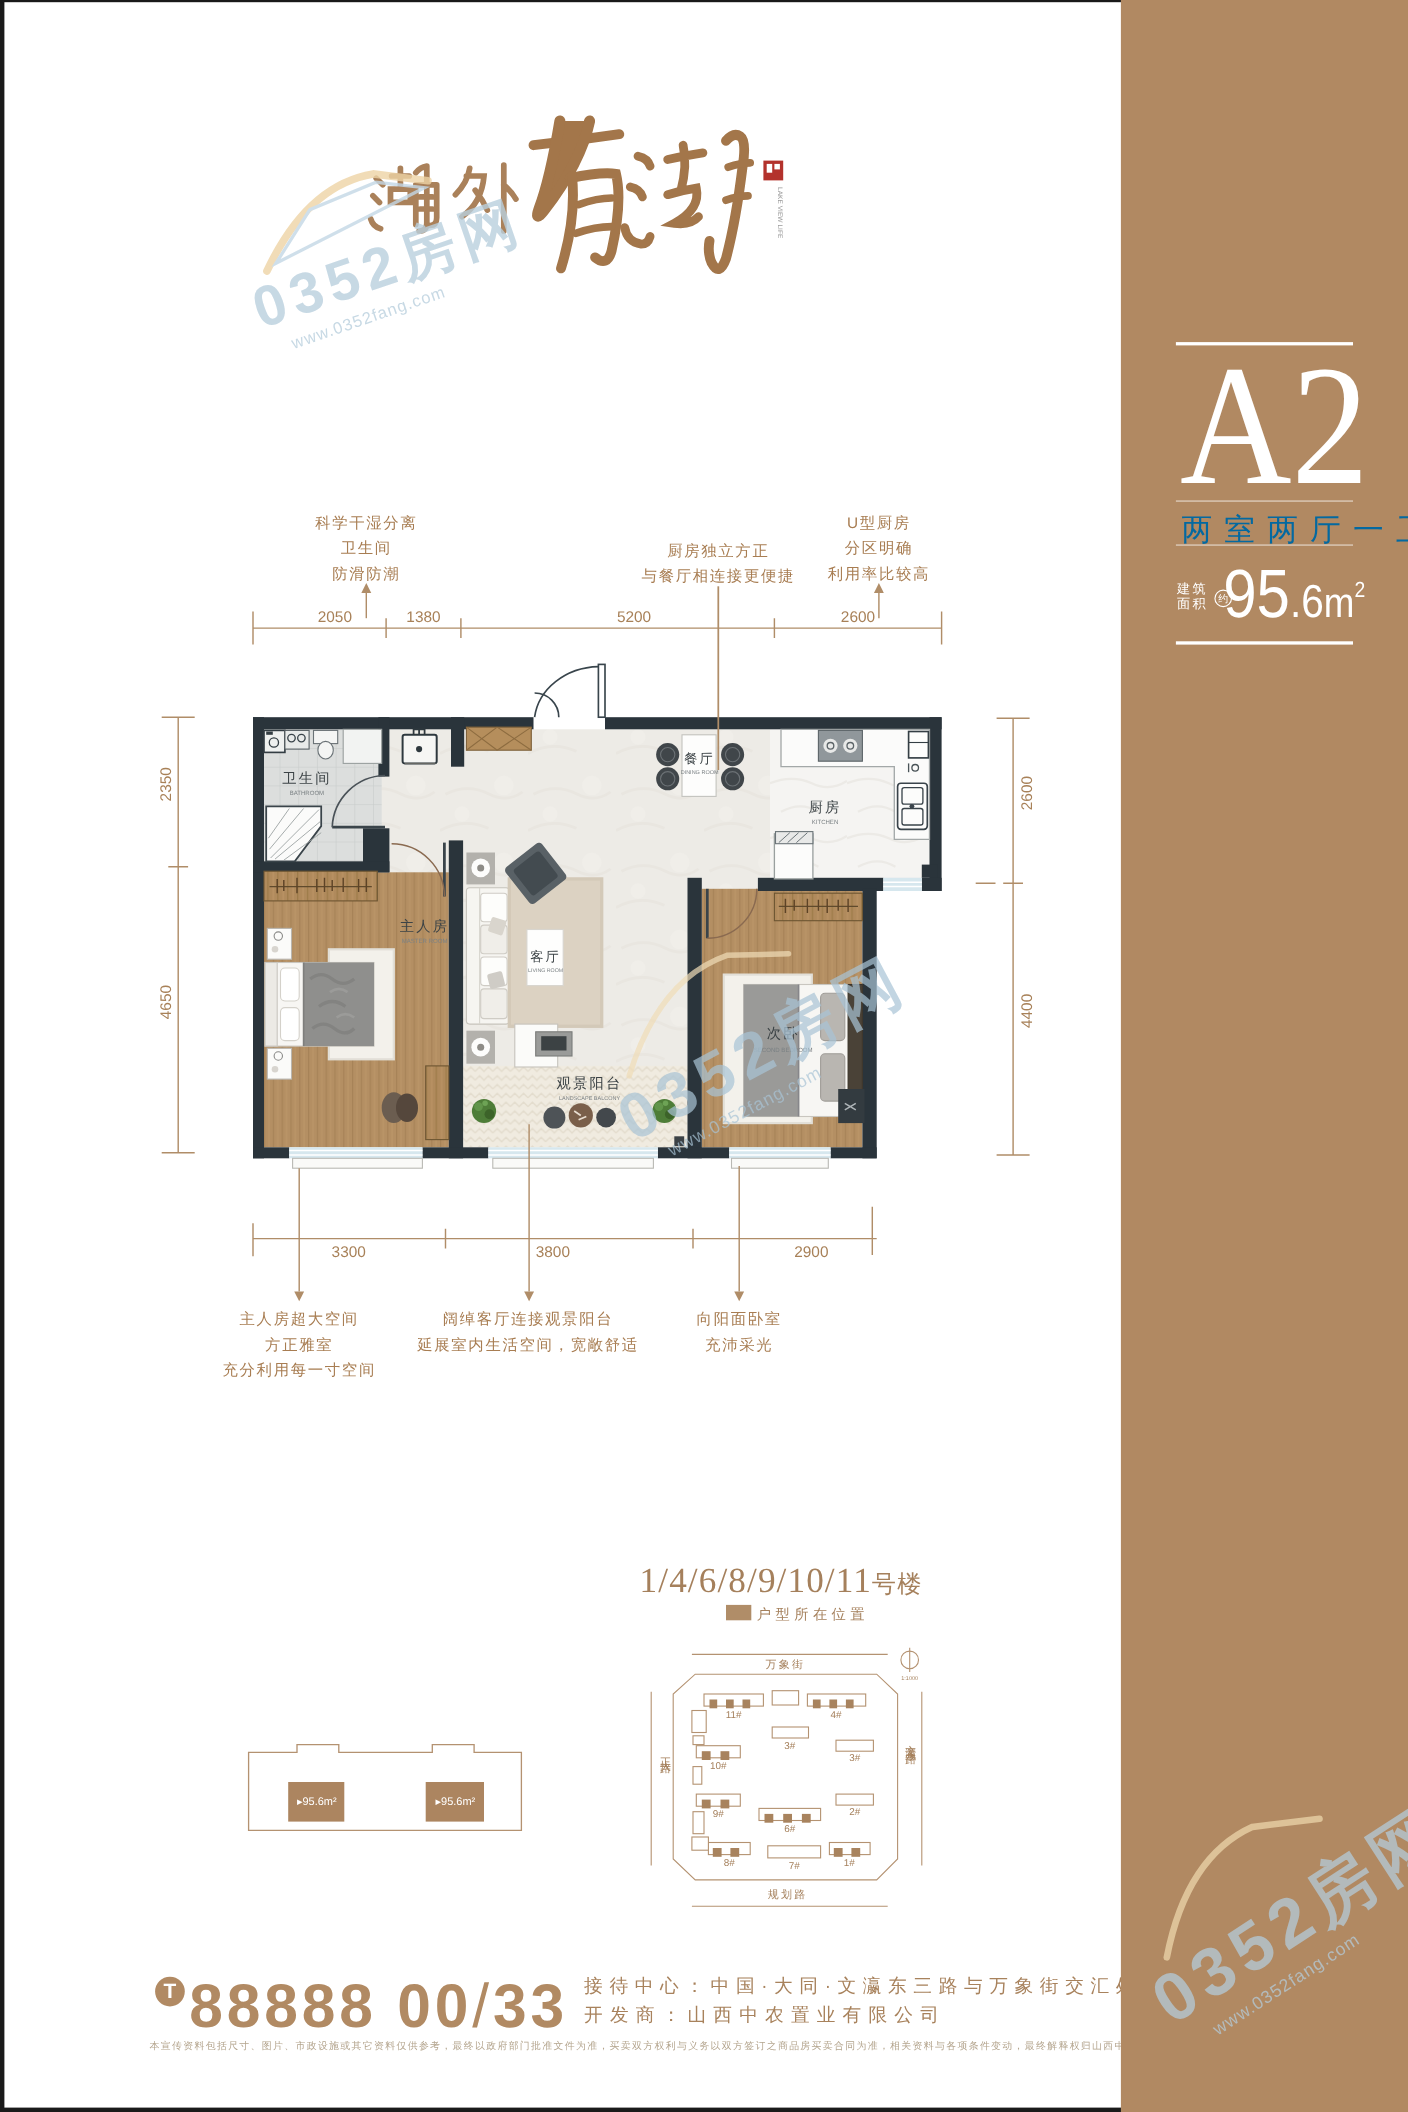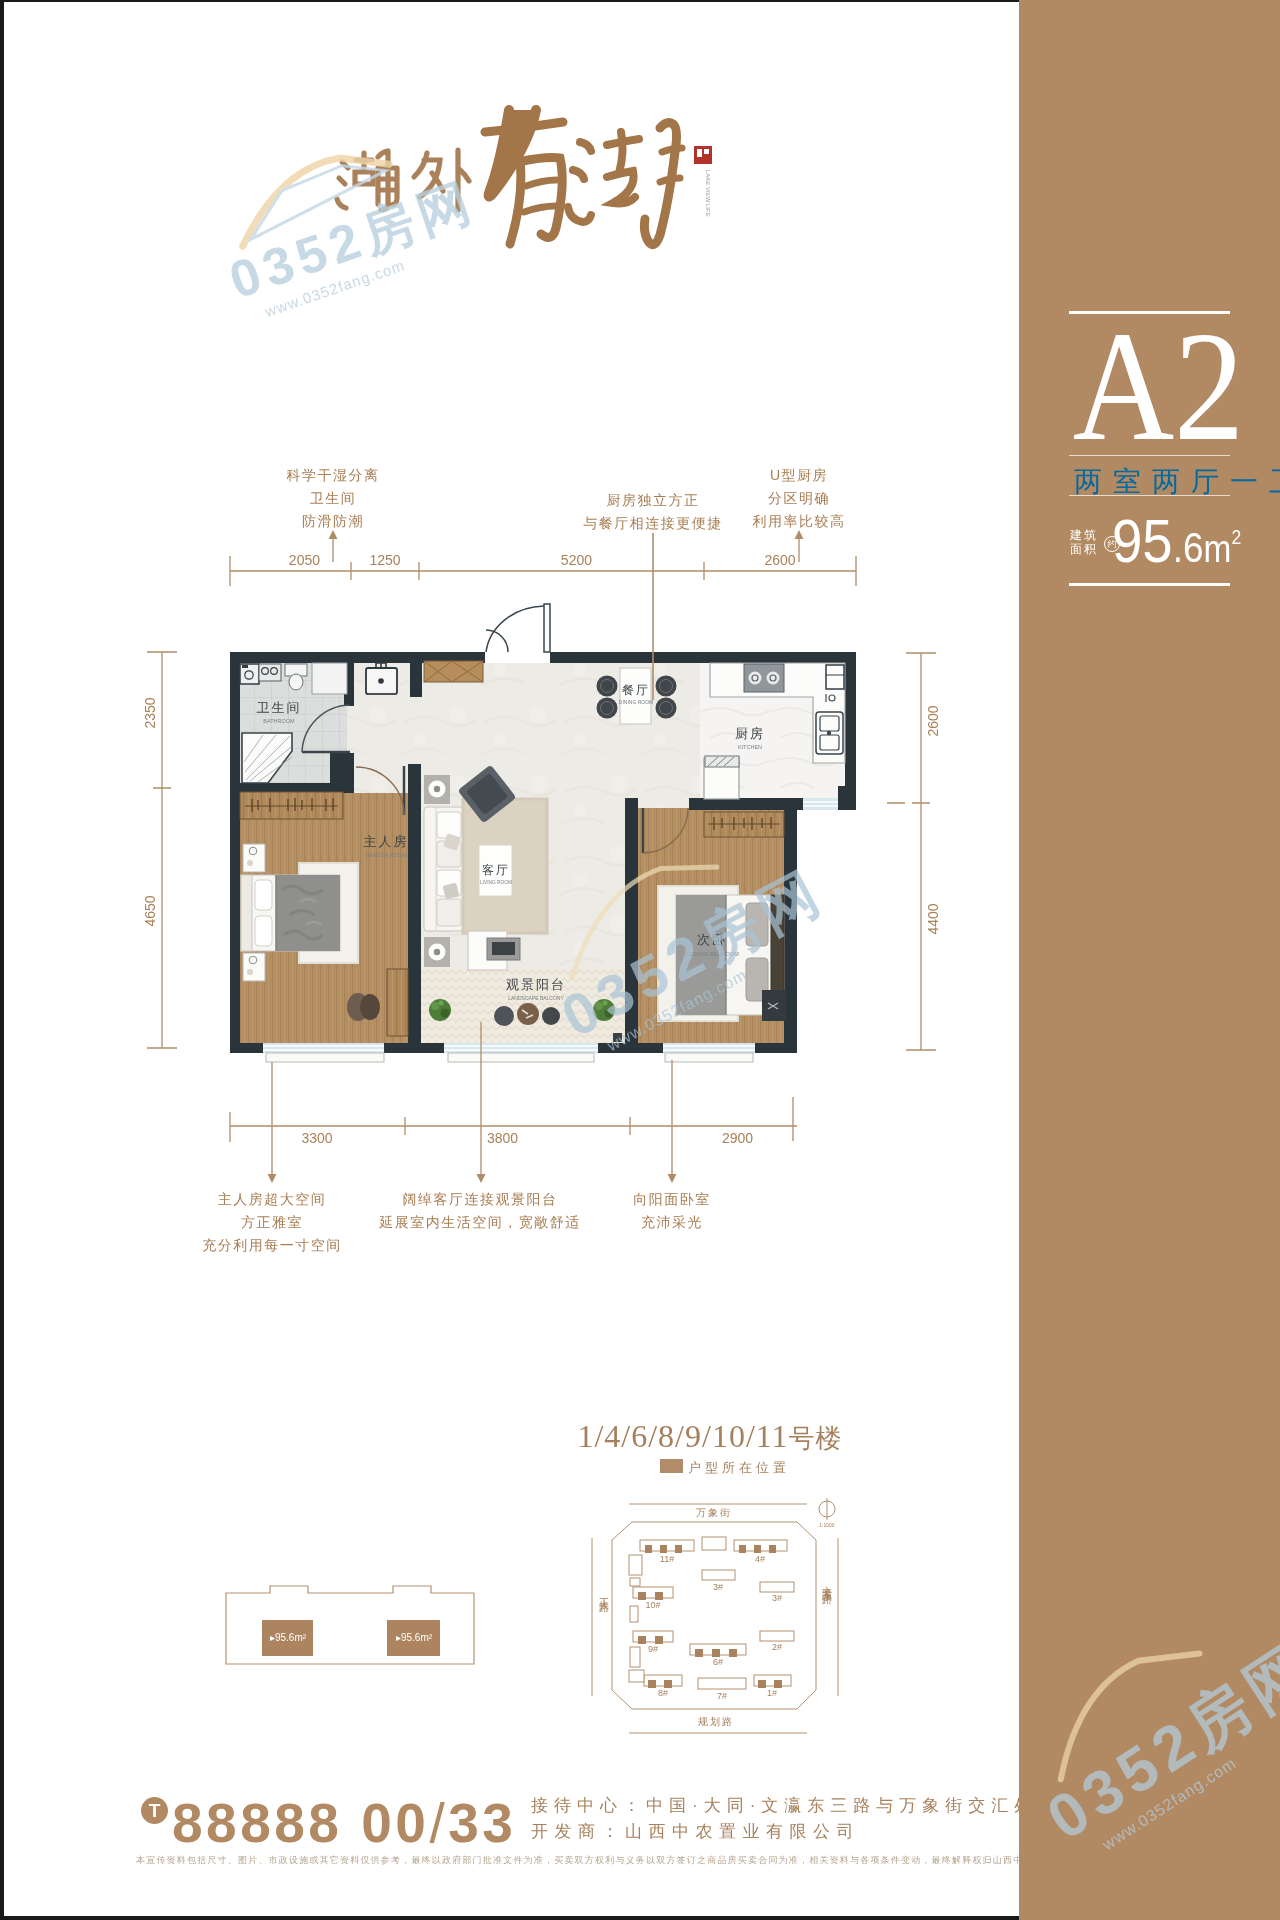--- a/index.html
+++ b/index.html
@@ -481,42 +481,42 @@
 <path d="M230 1126 h567 M230 1112 v30 M405 1117 v18 M630 1117 v18 M793 1097 v44"></path>
 
 <path d="M162 652 v396 M147 652 h30 M153 788 h18 M147 1048 h30"></path>
 
 <path d="M921 653 v397 M906 653 h30 M912 803 h18 M887 803 h18 M906 1050 h30"></path>
 </g>
 </svg>
 
 <div class="dimt" style="left:260px;top:552px;width:60px;text-align:right">2050</div>
 
-<div class="dimt" style="left:355px;top:552px;width:60px;text-align:center">1250</div>
+<div class="dimt" style="left:355px;top:552px;width:60px;text-align:center">1380</div>
 
 <div class="dimt" style="left:532px;top:552px;width:60px;text-align:right">5200</div>
 
 <div class="dimt" style="left:750px;top:552px;width:60px;text-align:center">2600</div>
 
 <div class="dimt" style="left:287px;top:1130px;width:60px;text-align:center">3300</div>
 
 <div class="dimt" style="left:487px;top:1130px;width:60px;text-align:left">3800</div>
 
 <div class="dimt" style="left:722px;top:1130px;width:60px;">2900</div>
 
 <div class="dimt" style="left:120px;top:705px;width:60px;text-align:center;transform:rotate(-90deg)">2350</div>
 
 <div class="dimt" style="left:120px;top:903px;width:60px;text-align:center;transform:rotate(-90deg)">4650</div>
 
 <div class="dimt" style="left:903px;top:713px;width:60px;text-align:center;transform:rotate(-90deg)">2600</div>
 
 <div class="dimt" style="left:903px;top:911px;width:60px;text-align:center;transform:rotate(-90deg)">4400</div>
 
 <div class="abs" style="left:560px;top:1418px;width:300px;text-align:center;color:#a5805c;
-  font-family:'Liberation Serif',serif;font-size:32px;letter-spacing:1px">1/4/6/8/9/10/11<span style="font-size:26px;font-family:Liberation Serif, serif">号楼</span></div>
+  font-family:'Liberation Serif',serif;font-size:32px;letter-spacing:1px">1/4/6/8/9/10/11<span style="font-size:22px;font-family:Liberation Serif, serif">号楼</span></div>
 
 <div class="abs" style="left:660px;top:1459px;width:23px;height:14px;background:#b08d68"></div>
 
 <div class="abs" style="left:688px;top:1459px;color:#a5805c;font-size:13px;letter-spacing:4px;white-space:nowrap">户型所在位置</div>
 
 <svg class="abs" style="left:580px;top:1490px" width="270" height="260" viewBox="580 1490 270 260">
 <g stroke="#b49271" fill="none" stroke-width="1">
 
 <path d="M629 1504 h178"></path>
 

